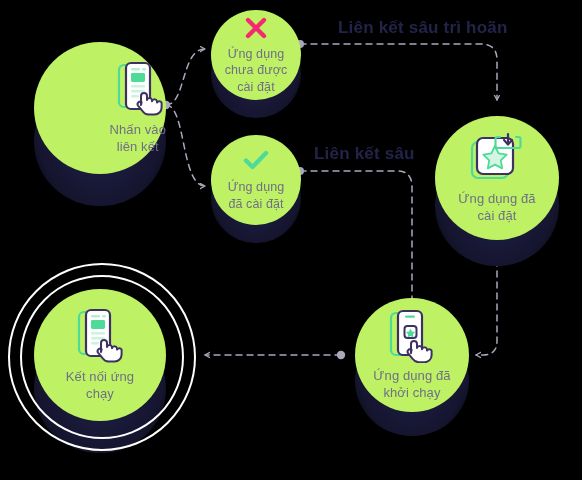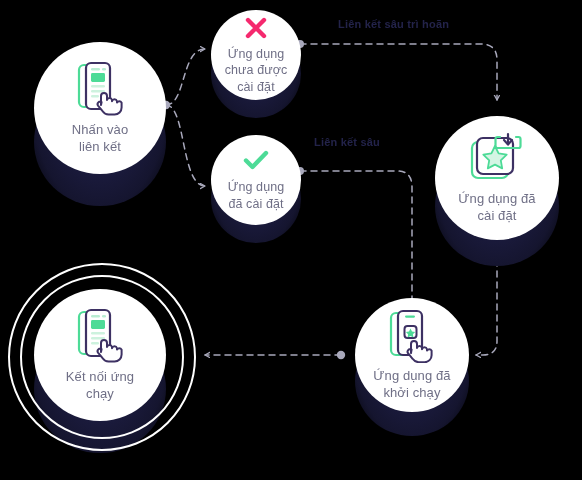--- a/index.html
+++ b/index.html
@@ -1,30 +1,30 @@
 <!DOCTYPE html>
 <html><head>
 <meta charset="utf-8">
 <style>
   html,body{margin:0;padding:0;background:#000;}
   body{width:582px;height:480px;overflow:hidden;
        font-family:"Liberation Sans","DejaVu Sans",sans-serif;}
   #stage{position:relative;width:582px;height:480px;background:#000;}
   #wires{position:absolute;left:0;top:0;width:582px;height:480px;}
-  .node{position:absolute;border-radius:50%;background:#ffffff;
+  .node{position:absolute;border-radius:50%;background:#bef264;
         display:flex;flex-direction:column;align-items:center;
         justify-content:center;z-index:3;}
   .shadow{position:absolute;border-radius:50%;z-index:1;
           background:radial-gradient(ellipse at 50% 20%,#252550 0%,#1b1b3e 45%,#15152f 72%,rgba(8,8,22,0) 100%);}
   .ring{position:absolute;border-radius:50%;border:2px solid #fff;z-index:2;}
   .label{color:#6f6f86;font-size:13px;line-height:1.32;text-align:center;
          letter-spacing:.1px;white-space:pre-line;}
   .label.sm{font-size:12.5px;}
   .icon{display:block;}
-  .wlabel{position:absolute;color:#23234a;font-size:11px;font-weight:700;
+  .wlabel{position:absolute;color:#23234a;font-size:17px;font-weight:700;
           letter-spacing:.2px;white-space:nowrap;z-index:4;}
 </style>
 </head>
 <body>
 
 <div id="stage">
 
   <svg id="wires" viewBox="0 0 582 480">
     <defs>
       <marker id="arw" markerWidth="7" markerHeight="7" refX="5.4" refY="3" orient="auto" markerUnits="userSpaceOnUse">
@@ -51,21 +51,21 @@
   <div class="shadow" style="left:34px;top:78px;width:132px;height:128px;"></div>
   <div class="shadow" style="left:211px;top:30px;width:90px;height:88px;"></div>
   <div class="shadow" style="left:211px;top:155px;width:90px;height:88px;"></div>
   <div class="shadow" style="left:435px;top:146px;width:124px;height:120px;"></div>
   <div class="shadow" style="left:355px;top:326px;width:114px;height:110px;"></div>
   <div class="shadow" style="left:34px;top:325px;width:132px;height:128px;"></div>
 
   <div class="ring" style="left:8px;top:263px;width:184px;height:184px;"></div>
   <div class="ring" style="left:20px;top:275px;width:160px;height:160px;"></div>
 
-  <div class="node" style="left:34px;top:42px;width:132px;height:132px;">
+  <div class="node" style="left:34px;top:42px;width:132px;height:132px;align-items:flex-end;">
     <span class="icon">
       <svg width="52" height="56" viewBox="0 0 52 56">
         <rect x="5" y="4" width="22" height="42" rx="5" fill="none" stroke="#4ddb97" stroke-width="2.2"></rect>
         <rect x="12" y="2" width="24" height="46" rx="5" fill="#fff" stroke="#3d3163" stroke-width="2.2"></rect>
         <rect x="17" y="7" width="9" height="2.4" rx="1.2" fill="#b9edd2"></rect>
         <rect x="28" y="7" width="4" height="2.4" rx="1.2" fill="#b9edd2"></rect>
         <rect x="17" y="12" width="14" height="9" rx="1.4" fill="#4ddb97"></rect>
         <rect x="17" y="24" width="14" height="2.6" rx="1.3" fill="#cdf2de"></rect>
         <rect x="17" y="29" width="14" height="2.6" rx="1.3" fill="#cdf2de"></rect>
         <rect x="17" y="34" width="8" height="2.6" rx="1.3" fill="#cdf2de"></rect>
@@ -139,15 +139,15 @@
         <rect x="17" y="29" width="14" height="2.6" rx="1.3" fill="#cdf2de"></rect>
         <rect x="17" y="34" width="8" height="2.6" rx="1.3" fill="#cdf2de"></rect>
         <path d="M27,44 l0,-9 a3,3 0 0 1 6,0 l0,4 a2.6,2.6 0 0 1 5,0 l0,1.2 a2.6,2.6 0 0 1 5,0 l0,1.4 a2.6,2.6 0 0 1 4.6,0 l0,5 a7,7 0 0 1 -7,7 l-6,0 a8,8 0 0 1 -6,-3.4 l-4.6,-5.6 a2.6,2.6 0 0 1 3.6,-3.6 z" fill="#fff" stroke="#3d3163" stroke-width="2" stroke-linejoin="round"></path>
       </svg>
     </span>
     <div class="label">Kết nối ứng
 chạy</div>
   </div>
 
   <div class="wlabel" style="left:338px;top:18px;">Liên kết sâu trì hoãn</div>
-  <div class="wlabel" style="left:314px;top:136px;">Liên kết sâu</div>
+  <div class="wlabel" style="left:314px;top:144px;">Liên kết sâu</div>
 
 </div>
 
 </body></html>

